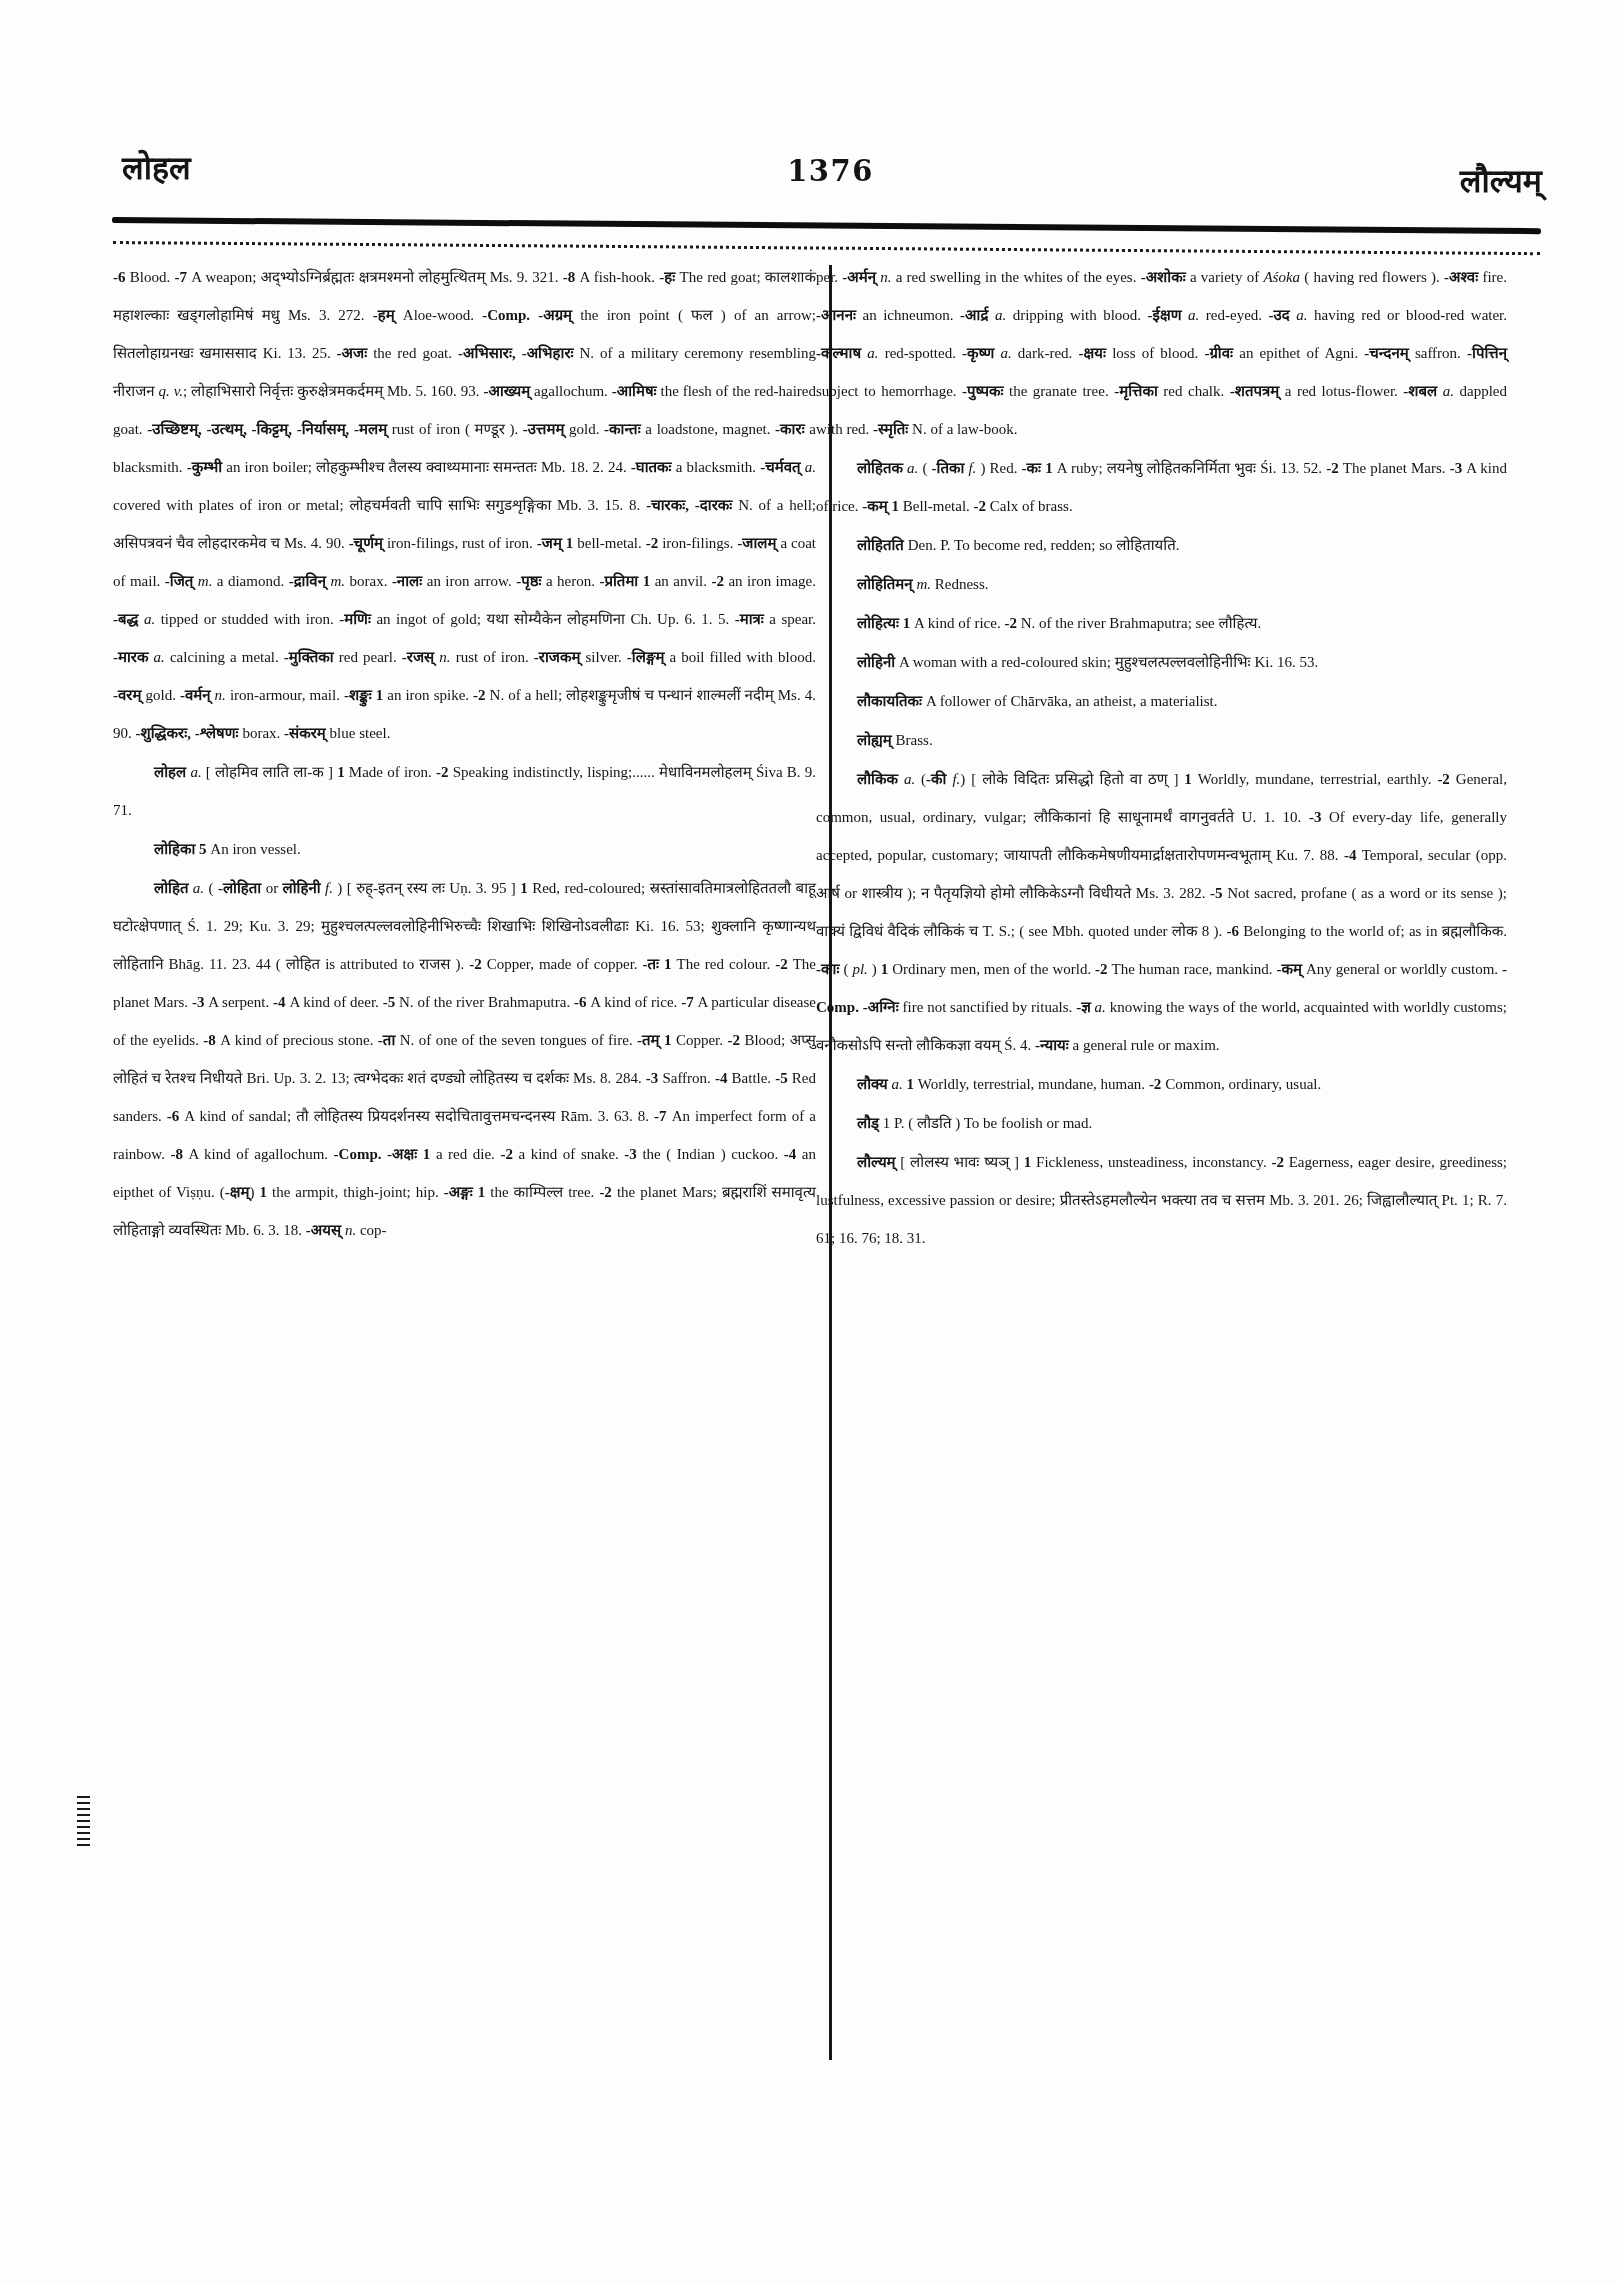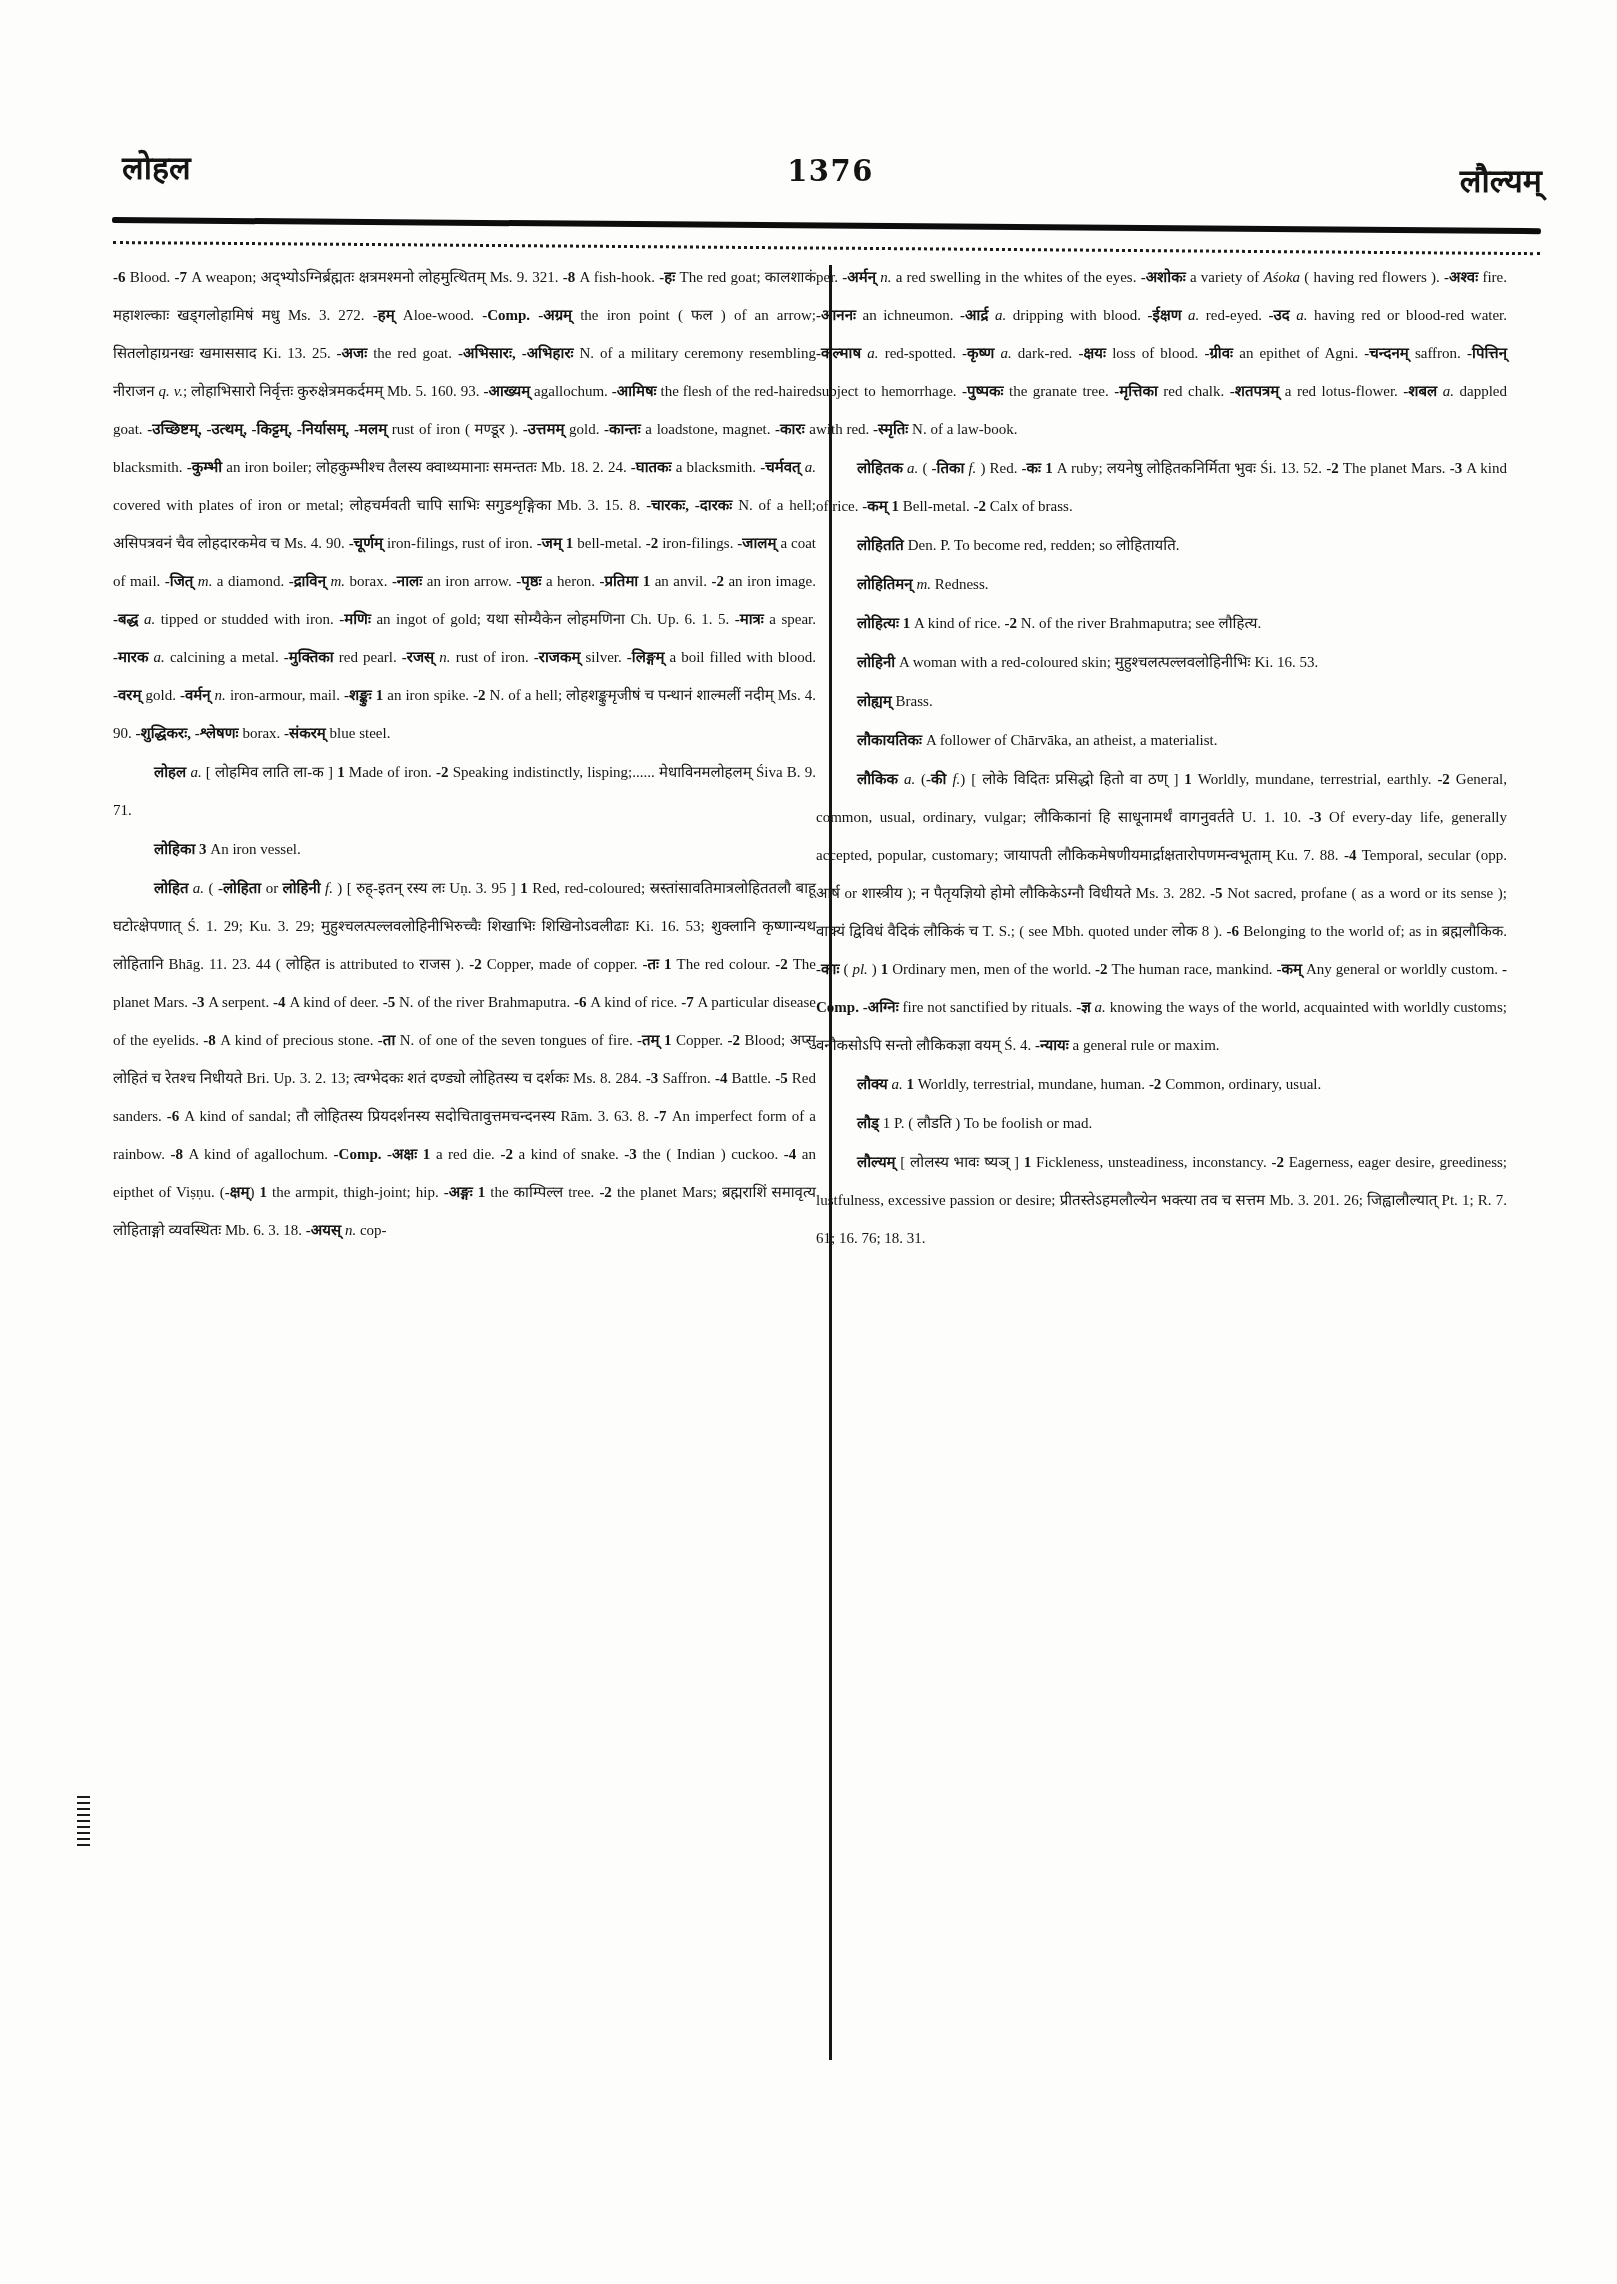--- a/index.html
+++ b/index.html
@@ -37,30 +37,30 @@
 <div id="guide-right" class="guide-word">लौल्यम्</div>
 
 <div id="rule-thick"></div>
 <div id="rule-dotted"></div>
 <div id="col-divider"></div>
 <div id="margin-artifact"></div>
 
 <div id="col-left" class="column">
     <p class="para"><span class="seg-b">-6 </span><span class="seg-n">Blood. </span><span class="seg-b">-7 </span><span class="seg-n">A weapon; अद्भ्योऽग्निर्ब्रह्मतः क्षत्रमश्मनो लोहमुत्थितम् Ms. 9. 321. </span><span class="seg-b">-8 </span><span class="seg-n">A fish-hook. </span><span class="seg-b">-हः </span><span class="seg-n">The red goat; कालशाकं महाशल्काः खड्गलोहामिषं मधु Ms. 3. 272. </span><span class="seg-b">-हम् </span><span class="seg-n">Aloe-wood. </span><span class="seg-b">-Comp. -अग्रम् </span><span class="seg-n">the iron point ( फल ) of an arrow; सितलोहाग्रनखः खमाससाद Ki. 13. 25. </span><span class="seg-b">-अजः </span><span class="seg-n">the red goat. </span><span class="seg-b">-अभिसारः, -अभिहारः </span><span class="seg-n">N. of a military ceremony resembling नीराजन </span><span class="seg-i">q. v.</span><span class="seg-n">; लोहाभिसारो निर्वृत्तः कुरुक्षेत्रमकर्दमम् Mb. 5. 160. 93. </span><span class="seg-b">-आख्यम् </span><span class="seg-n">agallochum. </span><span class="seg-b">-आमिषः </span><span class="seg-n">the flesh of the red-haired goat. </span><span class="seg-b">-उच्छिष्टम्, -उत्थम्, -किट्टम्, -निर्यासम्, -मलम् </span><span class="seg-n">rust of iron ( मण्डूर ). </span><span class="seg-b">-उत्तमम् </span><span class="seg-n">gold. </span><span class="seg-b">-कान्तः </span><span class="seg-n">a loadstone, magnet. </span><span class="seg-b">-कारः </span><span class="seg-n">a blacksmith. </span><span class="seg-b">-कुम्भी </span><span class="seg-n">an iron boiler; लोहकुम्भीश्च तैलस्य क्वाथ्यमानाः समन्ततः Mb. 18. 2. 24. </span><span class="seg-b">-घातकः </span><span class="seg-n">a blacksmith. </span><span class="seg-b">-चर्मवत् </span><span class="seg-i">a. </span><span class="seg-n">covered with plates of iron or metal; लोहचर्मवती चापि साभिः सगुडशृङ्गिका Mb. 3. 15. 8. </span><span class="seg-b">-चारकः, -दारकः </span><span class="seg-n">N. of a hell; असिपत्रवनं चैव लोहदारकमेव च Ms. 4. 90. </span><span class="seg-b">-चूर्णम् </span><span class="seg-n">iron-filings, rust of iron. </span><span class="seg-b">-जम् 1 </span><span class="seg-n">bell-metal. </span><span class="seg-b">-2 </span><span class="seg-n">iron-filings. </span><span class="seg-b">-जालम् </span><span class="seg-n">a coat of mail. </span><span class="seg-b">-जित् </span><span class="seg-i">m. </span><span class="seg-n">a diamond. </span><span class="seg-b">-द्राविन् </span><span class="seg-i">m. </span><span class="seg-n">borax. </span><span class="seg-b">-नालः </span><span class="seg-n">an iron arrow. </span><span class="seg-b">-पृष्ठः </span><span class="seg-n">a heron. </span><span class="seg-b">-प्रतिमा 1 </span><span class="seg-n">an anvil. </span><span class="seg-b">-2 </span><span class="seg-n">an iron image. </span><span class="seg-b">-बद्ध </span><span class="seg-i">a. </span><span class="seg-n">tipped or studded with iron. </span><span class="seg-b">-मणिः </span><span class="seg-n">an ingot of gold; यथा सोम्यैकेन लोहमणिना Ch. Up. 6. 1. 5. </span><span class="seg-b">-मात्रः </span><span class="seg-n">a spear. </span><span class="seg-b">-मारक </span><span class="seg-i">a. </span><span class="seg-n">calcining a metal. </span><span class="seg-b">-मुक्तिका </span><span class="seg-n">red pearl. </span><span class="seg-b">-रजस् </span><span class="seg-i">n. </span><span class="seg-n">rust of iron. </span><span class="seg-b">-राजकम् </span><span class="seg-n">silver. </span><span class="seg-b">-लिङ्गम् </span><span class="seg-n">a boil filled with blood. </span><span class="seg-b">-वरम् </span><span class="seg-n">gold. </span><span class="seg-b">-वर्मन् </span><span class="seg-i">n. </span><span class="seg-n">iron-armour, mail. </span><span class="seg-b">-शङ्कुः 1 </span><span class="seg-n">an iron spike. </span><span class="seg-b">-2 </span><span class="seg-n">N. of a hell; लोहशङ्कुमृजीषं च पन्थानं शाल्मलीं नदीम् Ms. 4. 90. </span><span class="seg-b">-शुद्धिकरः, -श्लेषणः </span><span class="seg-n">borax. </span><span class="seg-b">-संकरम् </span><span class="seg-n">blue steel.</span></p>
     <p class="para entry"><span class="seg-b">लोहल </span><span class="seg-i">a. </span><span class="seg-n">[ लोहमिव लाति ला-क ] </span><span class="seg-b">1 </span><span class="seg-n">Made of iron. </span><span class="seg-b">-2 </span><span class="seg-n">Speaking indistinctly, lisping;...... मेधाविनमलोहलम् Śiva B. 9. 71.</span></p>
-    <p class="para entry"><span class="seg-b">लोहिका 3 </span><span class="seg-n">An iron vessel.</span></p>
+    <p class="para entry"><span class="seg-b">लोहिका 5 </span><span class="seg-n">An iron vessel.</span></p>
     <p class="para entry"><span class="seg-b">लोहित </span><span class="seg-i">a. </span><span class="seg-n">( </span><span class="seg-b">-लोहिता </span><span class="seg-n">or </span><span class="seg-b">लोहिनी </span><span class="seg-i">f. </span><span class="seg-n">) [ रुह्-इतन् रस्य लः Uṇ. 3. 95 ] </span><span class="seg-b">1 </span><span class="seg-n">Red, red-coloured; स्रस्तांसावतिमात्रलोहिततलौ बाहू घटोत्क्षेपणात् Ś. 1. 29; Ku. 3. 29; मुहुश्चलत्पल्लवलोहिनीभिरुच्चैः शिखाभिः शिखिनोऽवलीढाः Ki. 16. 53; शुक्लानि कृष्णान्यथ लोहितानि Bhāg. 11. 23. 44 ( लोहित is attributed to राजस ). </span><span class="seg-b">-2 </span><span class="seg-n">Copper, made of copper. </span><span class="seg-b">-तः 1 </span><span class="seg-n">The red colour. </span><span class="seg-b">-2 </span><span class="seg-n">The planet Mars. </span><span class="seg-b">-3 </span><span class="seg-n">A serpent. </span><span class="seg-b">-4 </span><span class="seg-n">A kind of deer. </span><span class="seg-b">-5 </span><span class="seg-n">N. of the river Brahmaputra. </span><span class="seg-b">-6 </span><span class="seg-n">A kind of rice. </span><span class="seg-b">-7 </span><span class="seg-n">A particular disease of the eyelids. </span><span class="seg-b">-8 </span><span class="seg-n">A kind of precious stone. </span><span class="seg-b">-ता </span><span class="seg-n">N. of one of the seven tongues of fire. </span><span class="seg-b">-तम् 1 </span><span class="seg-n">Copper. </span><span class="seg-b">-2 </span><span class="seg-n">Blood; अप्सु लोहितं च रेतश्च निधीयते Bri. Up. 3. 2. 13; त्वग्भेदकः शतं दण्ड्यो लोहितस्य च दर्शकः Ms. 8. 284. </span><span class="seg-b">-3 </span><span class="seg-n">Saffron. </span><span class="seg-b">-4 </span><span class="seg-n">Battle. </span><span class="seg-b">-5 </span><span class="seg-n">Red sanders. </span><span class="seg-b">-6 </span><span class="seg-n">A kind of sandal; तौ लोहितस्य प्रियदर्शनस्य सदोचितावुत्तमचन्दनस्य Rām. 3. 63. 8. </span><span class="seg-b">-7 </span><span class="seg-n">An imperfect form of a rainbow. </span><span class="seg-b">-8 </span><span class="seg-n">A kind of agallochum. </span><span class="seg-b">-Comp. -अक्षः 1 </span><span class="seg-n">a red die. </span><span class="seg-b">-2 </span><span class="seg-n">a kind of snake. </span><span class="seg-b">-3 </span><span class="seg-n">the ( Indian ) cuckoo. </span><span class="seg-b">-4 </span><span class="seg-n">an eipthet of Viṣṇu. (</span><span class="seg-b">-क्षम्</span><span class="seg-n">) </span><span class="seg-b">1 </span><span class="seg-n">the armpit, thigh-joint; hip. </span><span class="seg-b">-अङ्गः 1 </span><span class="seg-n">the काम्पिल्ल tree. </span><span class="seg-b">-2 </span><span class="seg-n">the planet Mars; ब्रह्मराशिं समावृत्य लोहिताङ्गो व्यवस्थितः Mb. 6. 3. 18. </span><span class="seg-b">-अयस् </span><span class="seg-i">n. </span><span class="seg-n">cop-</span></p>
   </div>
 <div id="col-right" class="column">
     <p class="para"><span class="seg-n">per. </span><span class="seg-b">-अर्मन् </span><span class="seg-i">n. </span><span class="seg-n">a red swelling in the whites of the eyes. </span><span class="seg-b">-अशोकः </span><span class="seg-n">a variety of </span><span class="seg-i">Aśoka </span><span class="seg-n">( having red flowers ). </span><span class="seg-b">-अश्वः </span><span class="seg-n">fire. </span><span class="seg-b">-आननः </span><span class="seg-n">an ichneumon. </span><span class="seg-b">-आर्द्र </span><span class="seg-i">a. </span><span class="seg-n">dripping with blood. </span><span class="seg-b">-ईक्षण </span><span class="seg-i">a. </span><span class="seg-n">red-eyed. </span><span class="seg-b">-उद </span><span class="seg-i">a. </span><span class="seg-n">having red or blood-red water. </span><span class="seg-b">-कल्माष </span><span class="seg-i">a. </span><span class="seg-n">red-spotted. </span><span class="seg-b">-कृष्ण </span><span class="seg-i">a. </span><span class="seg-n">dark-red. </span><span class="seg-b">-क्षयः </span><span class="seg-n">loss of blood. </span><span class="seg-b">-ग्रीवः </span><span class="seg-n">an epithet of Agni. </span><span class="seg-b">-चन्दनम् </span><span class="seg-n">saffron. </span><span class="seg-b">-पित्तिन् </span><span class="seg-n">subject to hemorrhage. </span><span class="seg-b">-पुष्पकः </span><span class="seg-n">the granate tree. </span><span class="seg-b">-मृत्तिका </span><span class="seg-n">red chalk. </span><span class="seg-b">-शतपत्रम् </span><span class="seg-n">a red lotus-flower. </span><span class="seg-b">-शबल </span><span class="seg-i">a. </span><span class="seg-n">dappled with red. </span><span class="seg-b">-स्मृतिः </span><span class="seg-n">N. of a law-book.</span></p>
     <p class="para entry"><span class="seg-b">लोहितक </span><span class="seg-i">a. </span><span class="seg-n">( </span><span class="seg-b">-तिका </span><span class="seg-i">f. </span><span class="seg-n">) Red. </span><span class="seg-b">-कः 1 </span><span class="seg-n">A ruby; लयनेषु लोहितकनिर्मिता भुवः Śi. 13. 52. </span><span class="seg-b">-2 </span><span class="seg-n">The planet Mars. </span><span class="seg-b">-3 </span><span class="seg-n">A kind of rice. </span><span class="seg-b">-कम् 1 </span><span class="seg-n">Bell-metal. </span><span class="seg-b">-2 </span><span class="seg-n">Calx of brass.</span></p>
     <p class="para entry"><span class="seg-b">लोहितति </span><span class="seg-n">Den. P. To become red, redden; so लोहितायति.</span></p>
     <p class="para entry"><span class="seg-b">लोहितिमन् </span><span class="seg-i">m. </span><span class="seg-n">Redness.</span></p>
     <p class="para entry"><span class="seg-b">लोहित्यः 1 </span><span class="seg-n">A kind of rice. </span><span class="seg-b">-2 </span><span class="seg-n">N. of the river Brahmaputra; see लौहित्य.</span></p>
     <p class="para entry"><span class="seg-b">लोहिनी </span><span class="seg-n">A woman with a red-coloured skin; मुहुश्चलत्पल्लवलोहिनीभिः Ki. 16. 53.</span></p>
+    <p class="para entry"><span class="seg-b">लौकायतिकः </span><span class="seg-n">A follower of Chārvāka, an atheist, a materialist.</span></p>
     <p class="para entry"><span class="seg-b">लोह्यम् </span><span class="seg-n">Brass.</span></p>
-    <p class="para entry"><span class="seg-b">लौकायतिकः </span><span class="seg-n">A follower of Chārvāka, an atheist, a materialist.</span></p>
     <p class="para entry"><span class="seg-b">लौकिक </span><span class="seg-i">a. </span><span class="seg-n">(</span><span class="seg-b">-की </span><span class="seg-i">f.</span><span class="seg-n">) [ लोके विदितः प्रसिद्धो हितो वा ठण् ] </span><span class="seg-b">1 </span><span class="seg-n">Worldly, mundane, terrestrial, earthly. </span><span class="seg-b">-2 </span><span class="seg-n">General, common, usual, ordinary, vulgar; लौकिकानां हि साधूनामर्थं वागनुवर्तते U. 1. 10. </span><span class="seg-b">-3 </span><span class="seg-n">Of every-day life, generally accepted, popular, customary; जायापती लौकिकमेषणीयमार्द्राक्षतारोपणमन्वभूताम् Ku. 7. 88. </span><span class="seg-b">-4 </span><span class="seg-n">Temporal, secular (opp. आर्ष or शास्त्रीय ); न पैतृयज्ञियो होमो लौकिकेऽग्नौ विधीयते Ms. 3. 282. </span><span class="seg-b">-5 </span><span class="seg-n">Not sacred, profane ( as a word or its sense ); वाक्यं द्विविधं वैदिकं लौकिकं च T. S.; ( see Mbh. quoted under लोक 8 ). </span><span class="seg-b">-6 </span><span class="seg-n">Belonging to the world of; as in ब्रह्मलौकिक. </span><span class="seg-b">-काः </span><span class="seg-n">( </span><span class="seg-i">pl. </span><span class="seg-n">) </span><span class="seg-b">1 </span><span class="seg-n">Ordinary men, men of the world. </span><span class="seg-b">-2 </span><span class="seg-n">The human race, mankind. </span><span class="seg-b">-कम् </span><span class="seg-n">Any general or worldly custom. </span><span class="seg-b">-Comp. -अग्निः </span><span class="seg-n">fire not sanctified by rituals. </span><span class="seg-b">-ज्ञ </span><span class="seg-i">a. </span><span class="seg-n">knowing the ways of the world, acquainted with worldly customs; वनौकसोऽपि सन्तो लौकिकज्ञा वयम् Ś. 4. </span><span class="seg-b">-न्यायः </span><span class="seg-n">a general rule or maxim.</span></p>
     <p class="para entry"><span class="seg-b">लौक्य </span><span class="seg-i">a. </span><span class="seg-b">1 </span><span class="seg-n">Worldly, terrestrial, mundane, human. </span><span class="seg-b">-2 </span><span class="seg-n">Common, ordinary, usual.</span></p>
     <p class="para entry"><span class="seg-b">लौड् </span><span class="seg-n">1 P. ( लौडति ) To be foolish or mad.</span></p>
     <p class="para entry"><span class="seg-b">लौल्यम् </span><span class="seg-n">[ लोलस्य भावः ष्यञ् ] </span><span class="seg-b">1 </span><span class="seg-n">Fickleness, unsteadiness, inconstancy. </span><span class="seg-b">-2 </span><span class="seg-n">Eagerness, eager desire, greediness; lustfulness, excessive passion or desire; प्रीतस्तेऽहमलौल्येन भक्त्या तव च सत्तम Mb. 3. 201. 26; जिह्वालौल्यात् Pt. 1; R. 7. 61; 16. 76; 18. 31.</span></p>
   </div>
 
 
 </body></html>

